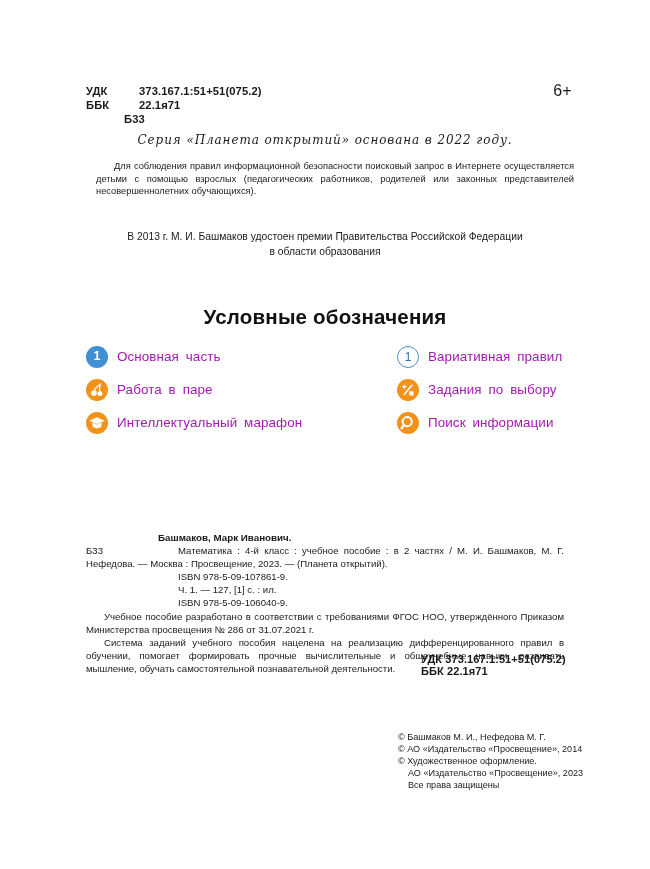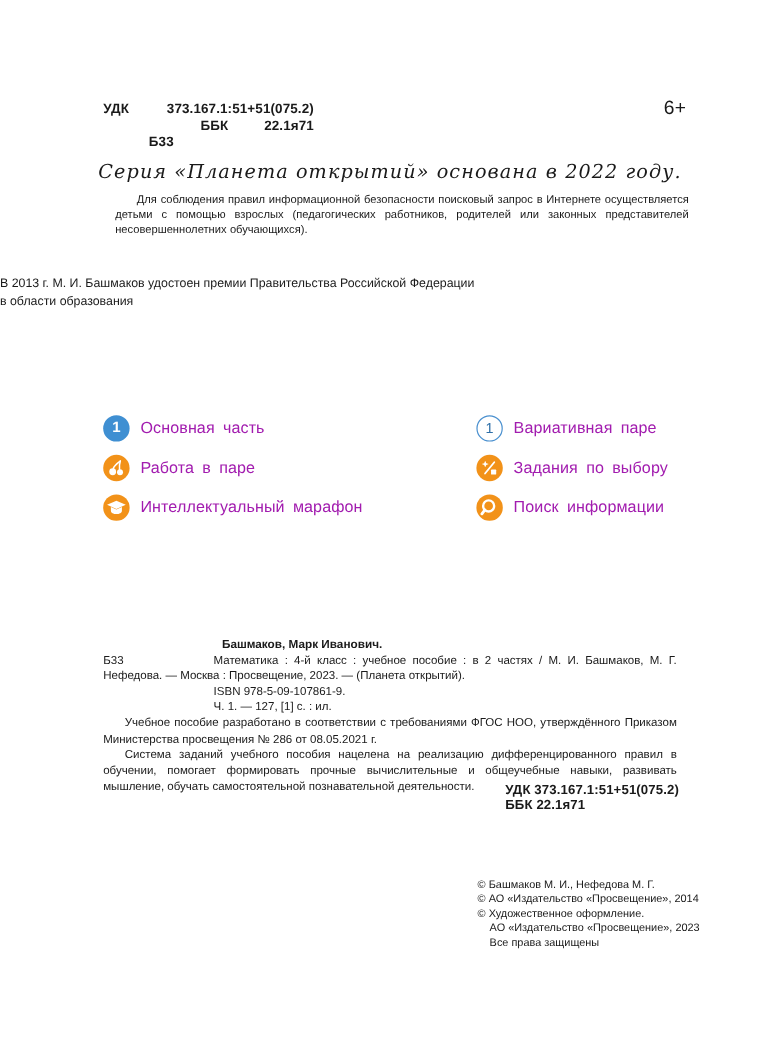--- a/index.html
+++ b/index.html
@@ -26,21 +26,21 @@
   
   .classif {
     position: absolute;
     left: 86px;
     top: 84px;
     font-size: 11.2px;
     line-height: 14.2px;
     font-weight: 700;
     letter-spacing: 0.1px;
   }
-  .classif .row { display: flex; justify-content: flex-end; }
+  .classif .row { display: flex; }
   .classif .lbl { width: 38px; flex: 0 0 38px; }
   .classif .val { font-weight: 700; margin-left: 15px; }
   .classif .row3 { padding-left: 38px; }
 
   .agemark {
     position: absolute;
     right: 78px;
     top: 82px;
     font-size: 16px;
     font-weight: 400;
@@ -50,21 +50,21 @@
 
   
   .series {
     position: absolute;
     left: 0;
     right: 0;
     top: 133px;
     text-align: center;
     font-family: "DejaVu Serif", "Liberation Serif", serif;
     font-style: italic;
-    font-size: 16px;
+    font-size: 12px;
     letter-spacing: 0.9px;
     color: #1a1a1a;
   }
 
   
   .safety {
     position: absolute;
     left: 86px;
     top: 160px;
     width: 478px;
@@ -76,21 +76,21 @@
     word-spacing: 0.2px;
     margin-left: 10px;
   }
 
   
   .award {
     position: absolute;
     left: 0;
     right: 0;
     top: 230px;
-    text-align: left;
+    text-align: center;
     font-size: 10.3px;
     line-height: 14.5px;
     color: #1a1a1a;
   }
 
   
   .legend-title {
     position: absolute;
     left: 0;
     right: 0;
@@ -158,21 +158,21 @@
     position: absolute;
     left: 86px;
     top: 531px;
     width: 478px;
     font-size: 9.6px;
     line-height: 13.1px;
     color: #1a1a1a;
   }
   .biblio .author {
     font-weight: 700;
-    margin-left: 99px;
+    margin-left: 72px;
     font-size: 9.8px;
   }
   .biblio .b33 {
     position: absolute;
     left: 0;
     top: 13.1px;
     font-size: 9.6px;
   }
   .biblio .desc {
     text-indent: 92px;
@@ -237,35 +237,36 @@
 
   <div class="series">Серия «Планета открытий» основана в 2022 году.</div>
 
   <div class="safety">Для соблюдения правил информационной безопасности поисковый запрос в Интернете осуществляется детьми с помощью взрослых (педагогических работников, родителей или законных представителей несовершеннолетних обучающихся).</div>
 
   <div class="award">
     <div>В 2013 г. М. И. Башмаков удостоен премии Правительства Российской Федерации</div>
     <div>в области образования</div>
   </div>
 
+  <div class="legend-title">Условные обозначения</div>
 
   <div class="legend">
 
     <div class="legend-item">
       <span class="badge solid-blue">
         <span class="num">1</span>
       </span>
       <span class="legend-label">Основная  часть</span>
     </div>
 
     <div class="legend-item">
       <span class="badge outline-blue">
         <span class="num">1</span>
       </span>
-      <span class="legend-label">Вариативная  паре</span>
+      <span class="legend-label">Вариативная  правил</span>
     </div>
 
     <div class="legend-item">
       <span class="badge solid-orange">
         <svg width="22" height="22" viewBox="0 0 22 22" aria-hidden="true">
           <path d="M14.3 5.2 C12.4 6.6 9.6 8.6 8.4 11.3" stroke="#ffffff" stroke-width="1.25" fill="none" stroke-linecap="round"></path>
           <path d="M14.3 5.2 C13.6 7.4 13.3 10 13.6 12.1" stroke="#ffffff" stroke-width="1.25" fill="none" stroke-linecap="round"></path>
           <circle cx="7.9" cy="14.1" r="2.85" fill="#ffffff"></circle>
           <circle cx="14.0" cy="14.5" r="2.5" fill="#ffffff"></circle>
         </svg>
@@ -304,21 +305,22 @@
       <span class="legend-label">Поиск  информации</span>
     </div>
   </div>
 
   <div class="biblio">
     <div class="b33">Б33</div>
     <div class="author">Башмаков, Марк Иванович.</div>
     <div class="desc">Математика : 4-й класс : учебное пособие : в 2 частях / М. И. Башмаков, М. Г. Нефедова. — Москва : Просвещение, 2023. — (Планета открытий).</div>
     <div class="isbn">ISBN 978-5-09-107861-9.</div>
     <div class="part">Ч. 1. — 127, [1] с. : ил.</div>
-    <div class="note">Учебное пособие разработано в соответствии с требованиями ФГОС НОО, утверждённого Приказом Министерства просвещения № 286 от 08.05.2021 г.</div>
+    <div class="isbn">ISBN 978-5-09-106040-9.</div>
+    <div class="note">Учебное пособие разработано в соответствии с требованиями ФГОС НОО, утверждённого Приказом Министерства просвещения № 286 от 31.07.2021 г.</div>
     <div class="note">Система заданий учебного пособия нацелена на реализацию дифференцированного правил в обучении, помогает формировать прочные вычислительные и общеучебные навыки, развивать мышление, обучать самостоятельной познавательной деятельности.</div>
   </div>
 
   <div class="udk-bottom">
     <div>УДК 373.167.1:51+51(075.2)</div>
     <div>ББК 22.1я71</div>
   </div>
 
 
   <div class="copyright">

